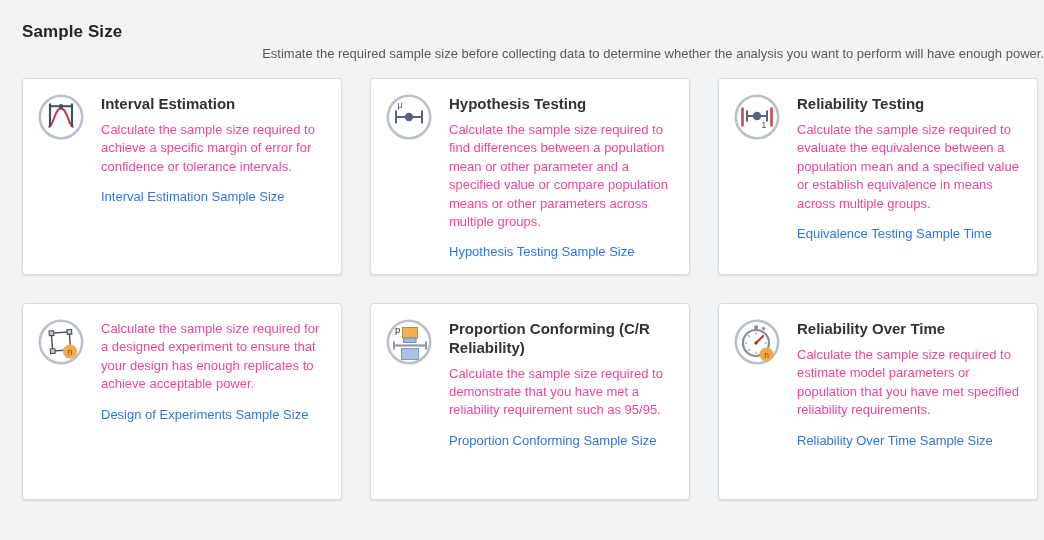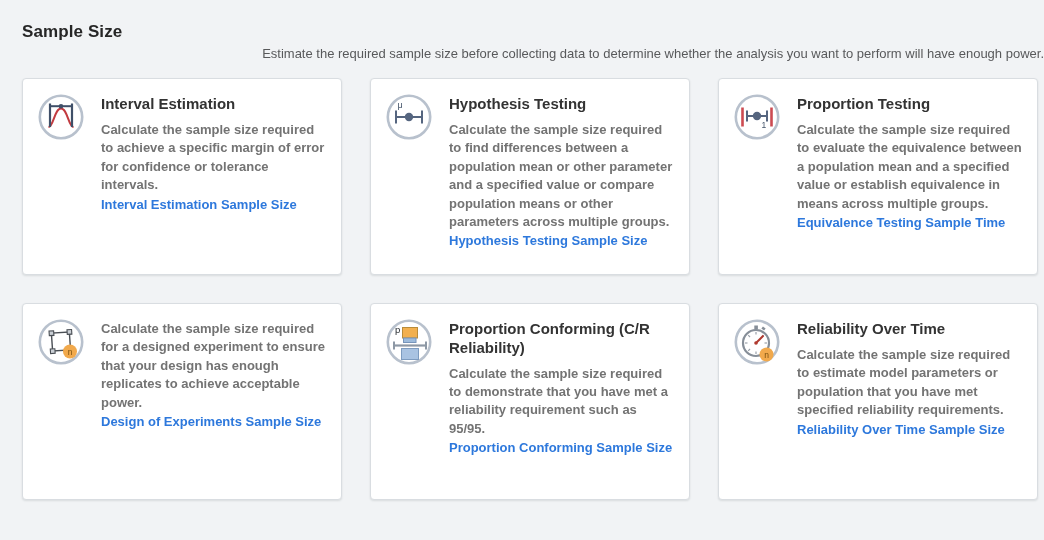--- a/index.html
+++ b/index.html
@@ -48,32 +48,30 @@
   .card-body { flex: 1; min-width: 0; padding-top: 2px; }
   .card-title {
     font-size: 15px;
     font-weight: 700;
     color: #333333;
     line-height: 1.25;
     margin-bottom: 7px;
   }
   .card-desc {
     font-size: 13px;
-    color: #737373;
+    color: #ec4899;
     line-height: 1.42;
-    font-weight: bold;
   }
   .card-link {
     display: inline-block;
-    margin-top: 2px;
+    margin-top: 13px;
     font-size: 13px;
     color: #2d78dc;
     text-decoration: none;
     cursor: pointer;
-    font-weight: bold;
   }
   svg text { font-family: "Liberation Sans", sans-serif; }
 </style>
 </head>
 <body>
 
 <div class="page">
   <div class="page-title">Sample Size</div>
   <div class="page-subtitle">Estimate the required sample size before collecting data to determine whether the analysis you want to perform will have enough power.</div>
 
@@ -122,21 +120,21 @@
           <line x1="9.5" y1="14.5" x2="9.5" y2="33.5" stroke="#cc4b52" stroke-width="2.6"></line>
           <line x1="38.5" y1="14.5" x2="38.5" y2="33.5" stroke="#cc4b52" stroke-width="2.6"></line>
           <line x1="14" y1="23" x2="34" y2="23" stroke="#55657f" stroke-width="2"></line>
           <line x1="14" y1="17.5" x2="14" y2="28.5" stroke="#55657f" stroke-width="2"></line>
           <line x1="34" y1="17.5" x2="34" y2="28.5" stroke="#55657f" stroke-width="2"></line>
           <circle cx="24" cy="23" r="4.2" fill="#55657f"></circle>
           <text x="28.5" y="34.5" font-size="8.5" fill="#44546a">1</text>
         </svg>
       </span>
       <div class="card-body">
-        <div class="card-title">Proportion Testing</div>
+        <div class="card-title">Reliability Testing</div>
         <div class="card-desc">Calculate the sample size required to evaluate the equivalence between a population mean and a specified value or establish equivalence in means across multiple groups.</div>
         <a class="card-link" href="#">Equivalence Testing Sample Time</a>
       </div>
     </div>
 
     <div class="card">
       <span class="card-icon">
         <svg viewBox="0 0 48 48" width="48" height="48">
           <circle cx="24" cy="24" r="21.2" fill="none" stroke="#b8c1cd" stroke-width="2.6"></circle>
           <g transform="rotate(-4 24 24)">

